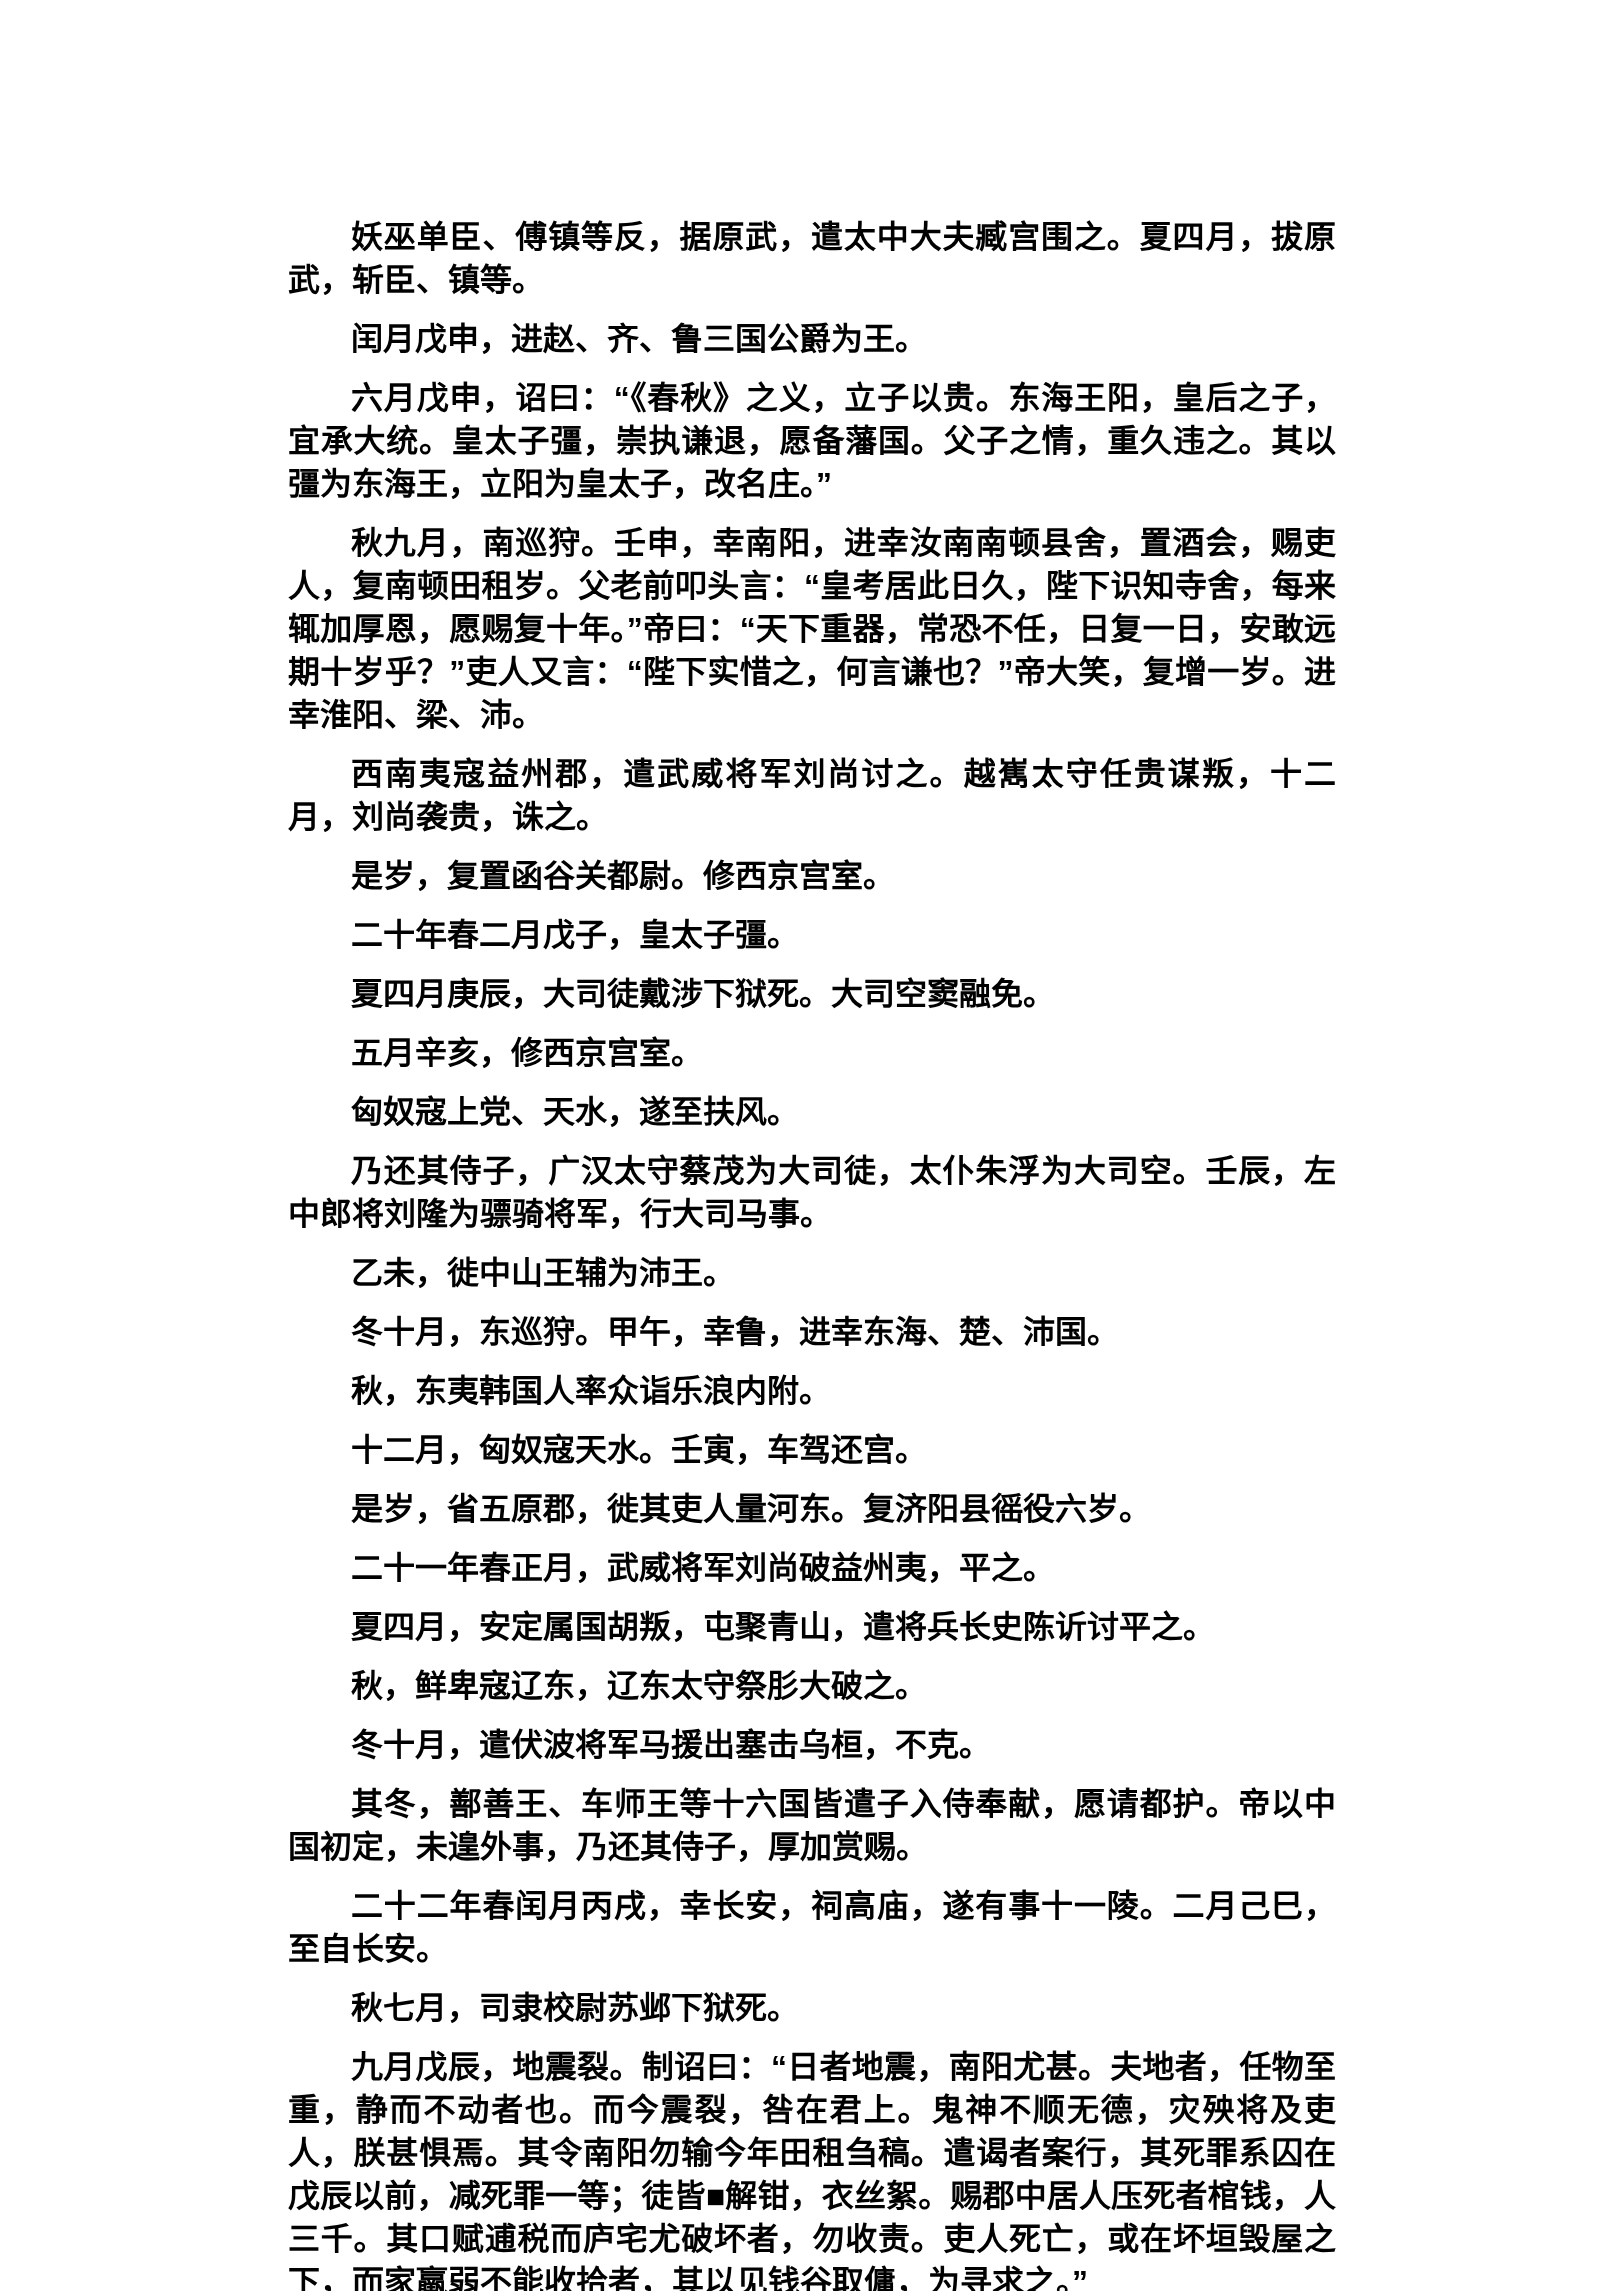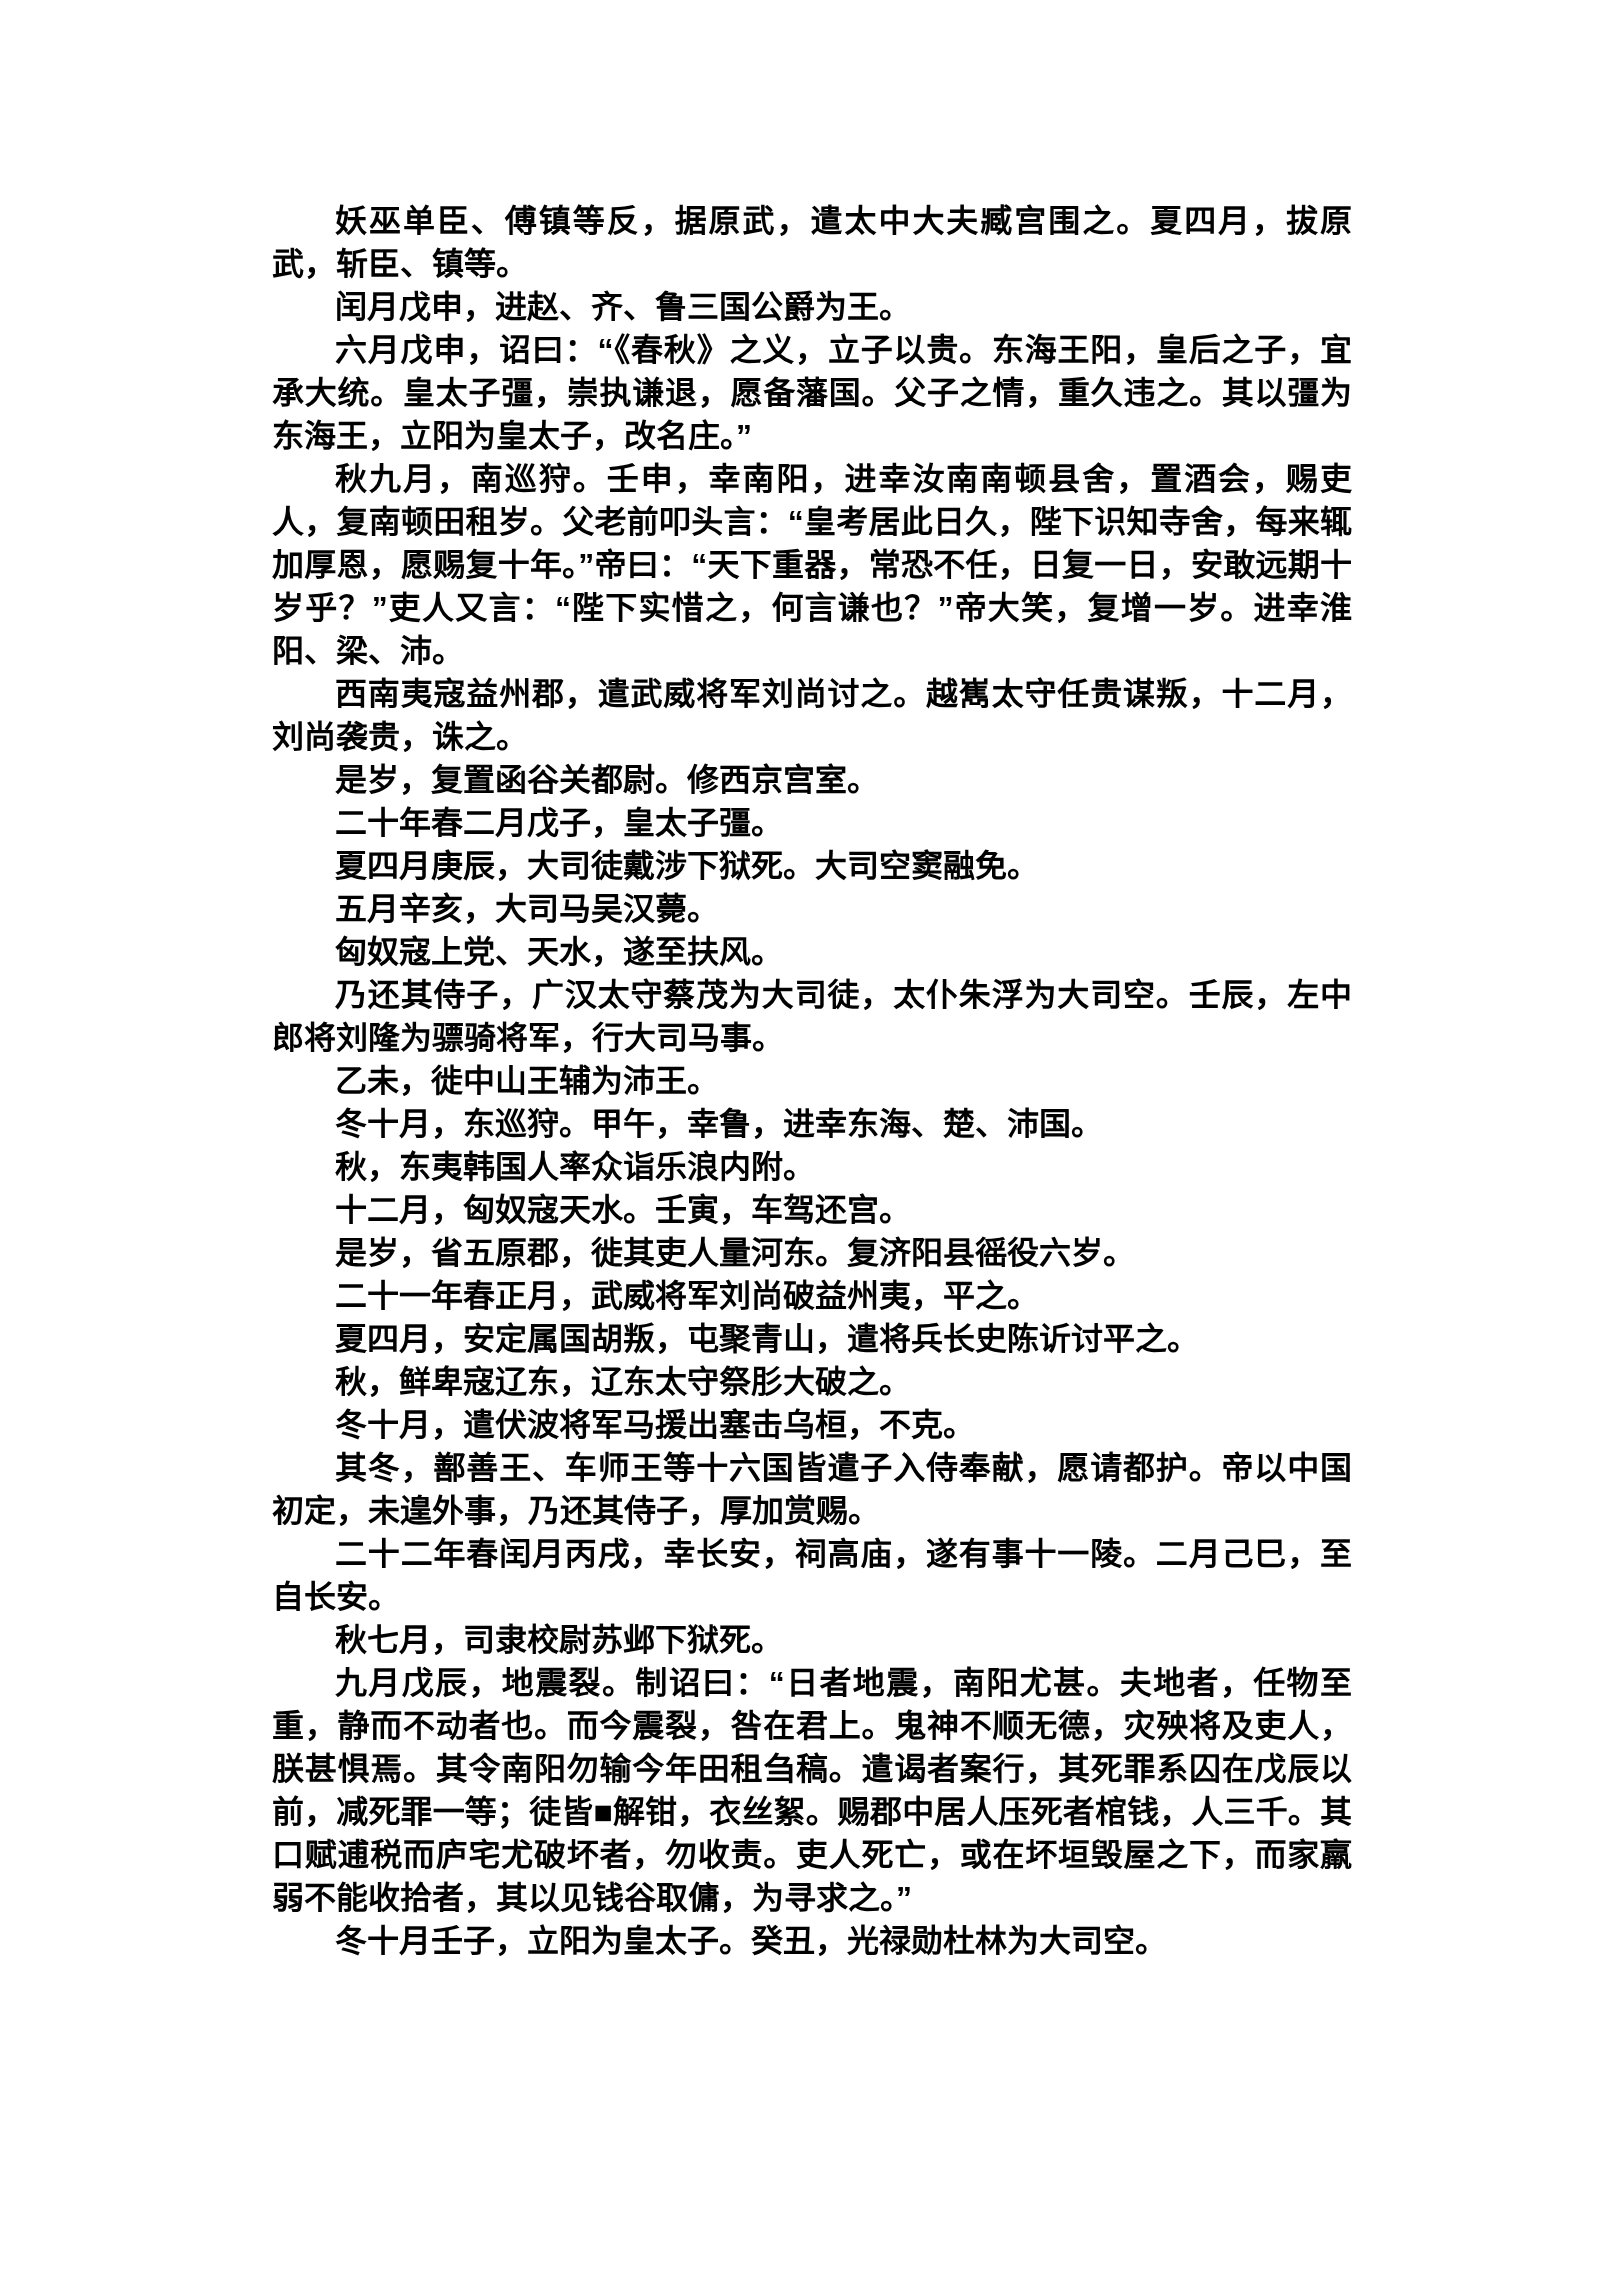--- a/index.html
+++ b/index.html
@@ -21,39 +21,39 @@
       top: 200px;
       width: 1080px;
       font-size: 32px;
       line-height: 43px;
       font-weight: 600;
       color: #000000;
       text-align: justify;
       text-justify: inter-ideograph;
     }
     .text-block p {
-      margin: 0;
+      margin: 16px;
       padding: 0;
       text-indent: 63px;
     }
   </style>
 </head>
 <body>
 
 <div class="page">
   <div class="text-block">
       <p>妖巫单臣、傅镇等反，据原武，遣太中大夫臧宫围之。夏四月，拔原武，斩臣、镇等。</p>
       <p>闰月戊申，进赵、齐、鲁三国公爵为王。</p>
       <p>六月戊申，诏曰：“《春秋》之义，立子以贵。东海王阳，皇后之子，宜承大统。皇太子彊，崇执谦退，愿备藩国。父子之情，重久违之。其以彊为东海王，立阳为皇太子，改名庄。”</p>
       <p>秋九月，南巡狩。壬申，幸南阳，进幸汝南南顿县舍，置酒会，赐吏人，复南顿田租岁。父老前叩头言：“皇考居此日久，陛下识知寺舍，每来辄加厚恩，愿赐复十年。”帝曰：“天下重器，常恐不任，日复一日，安敢远期十岁乎？”吏人又言：“陛下实惜之，何言谦也？”帝大笑，复增一岁。进幸淮阳、梁、沛。</p>
       <p>西南夷寇益州郡，遣武威将军刘尚讨之。越嶲太守任贵谋叛，十二月，刘尚袭贵，诛之。</p>
       <p>是岁，复置函谷关都尉。修西京宫室。</p>
       <p>二十年春二月戊子，皇太子彊。</p>
       <p>夏四月庚辰，大司徒戴涉下狱死。大司空窦融免。</p>
-      <p>五月辛亥，大司马吴汉薨。</p>
+      <p>五月辛亥，修西京宫室。</p>
       <p>匈奴寇上党、天水，遂至扶风。</p>
       <p>乃还其侍子，广汉太守蔡茂为大司徒，太仆朱浮为大司空。壬辰，左中郎将刘隆为骠骑将军，行大司马事。</p>
       <p>乙未，徙中山王辅为沛王。</p>
       <p>冬十月，东巡狩。甲午，幸鲁，进幸东海、楚、沛国。</p>
       <p>秋，东夷韩国人率众诣乐浪内附。</p>
       <p>十二月，匈奴寇天水。壬寅，车驾还宫。</p>
       <p>是岁，省五原郡，徙其吏人量河东。复济阳县徭役六岁。</p>
       <p>二十一年春正月，武威将军刘尚破益州夷，平之。</p>
       <p>夏四月，安定属国胡叛，屯聚青山，遣将兵长史陈䜣讨平之。</p>
       <p>秋，鲜卑寇辽东，辽东太守祭肜大破之。</p>

